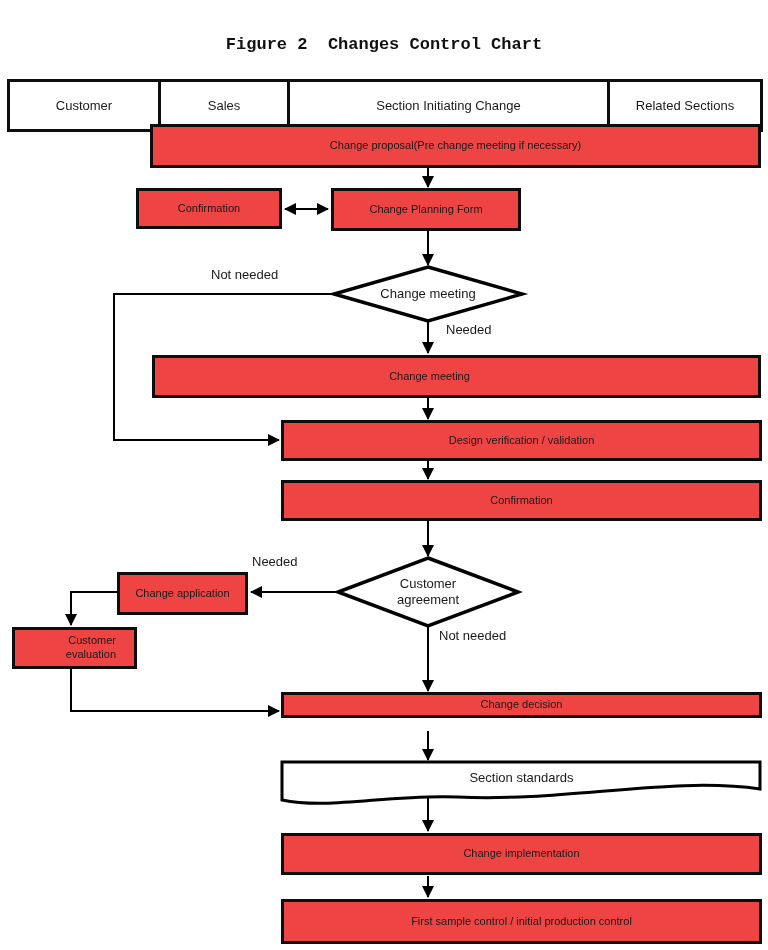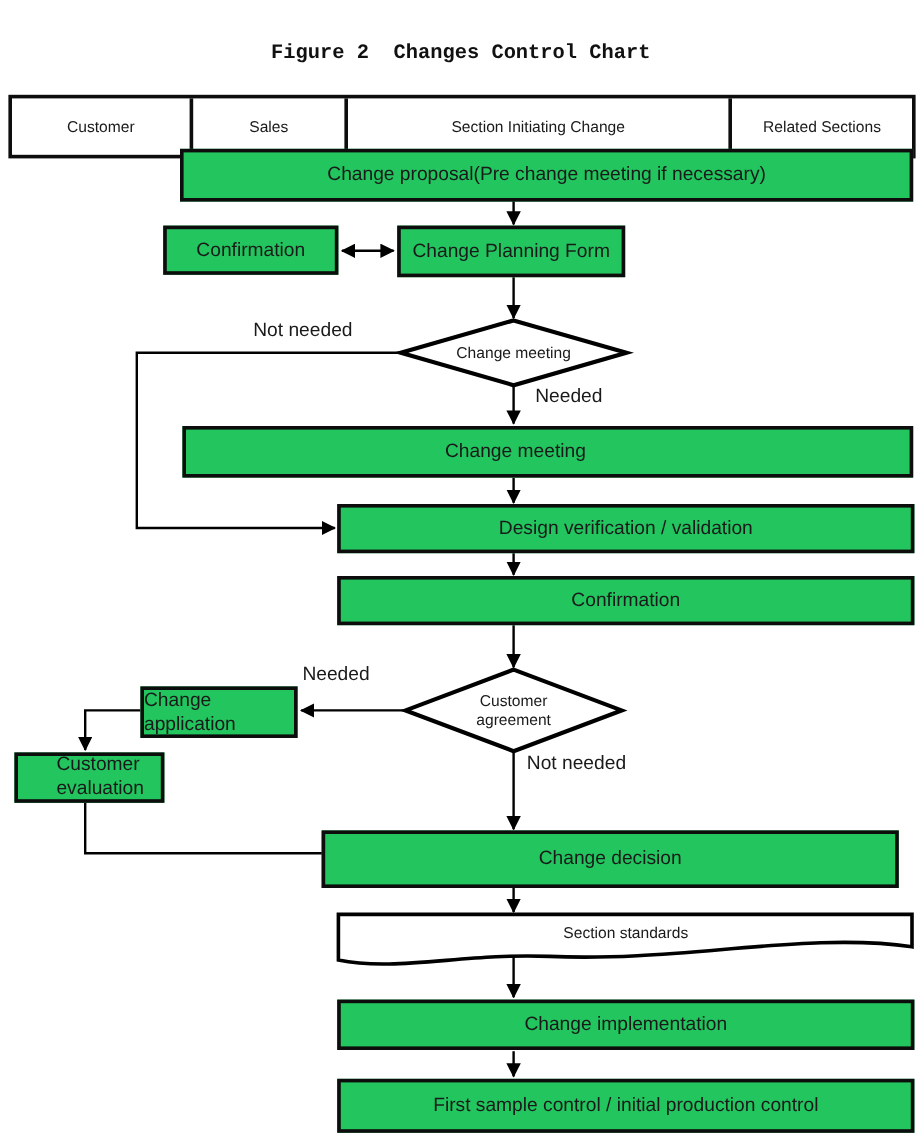--- a/index.html
+++ b/index.html
@@ -16,31 +16,31 @@
     position:absolute; left:7px; top:31px; width:756px; height:53px;
     border:3px solid #0d0d0d; box-sizing:border-box; display:flex; background:#fff;margin-top:48px;
   }
   .lane {
     display:flex; align-items:center; justify-content:center;
     font-size:13px; box-sizing:border-box; border-left:3px solid #0d0d0d;
   }
   .lane.first { border-left:none; }
   .wires { position:absolute; left:0; top:0; }
   .node {
-    position:absolute; border:3px solid #0d0d0d; background:#22c55e;
-    display:flex; align-items:center; justify-content:center; text-align:left;
-    font-size:16px; line-height:1.25; box-sizing:border-box;
+    position:absolute; border:3px solid #0d0d0d; background:#ef4444;
+    display:flex; align-items:center; justify-content:center; text-align:right;
+    font-size:11px; line-height:1.25; box-sizing:border-box;
   }
   .shift-left { padding-right:54px; }
   .pad-narrow { padding-left:36px; padding-right:18px; }
   .freetext {
     position:absolute; text-align:center; font-size:13px; line-height:1.25;
     display:flex; align-items:center; justify-content:center;
   }
-  .elabel { position:absolute; font-size:16px; white-space:nowrap; }
+  .elabel { position:absolute; font-size:13px; white-space:nowrap; }
 </style>
 </head>
 <body>
 
 <div class="canvas">
 
   <div class="title">Figure 2  Changes Control Chart</div>
 
   <div class="lanes">
     <div class="lane first" style="width:148px">Customer</div>
@@ -94,21 +94,21 @@
   <div class="node" style="left:281px; top:420px; width:481px; height:41px">Design verification / validation</div>
 
   <div class="node" style="left:281px; top:480px; width:481px; height:41px">Confirmation</div>
 
   <div class="freetext" style="left:378px; top:576px; width:100px; height:32px">Customer agreement</div>
 
   <div class="node" style="left:117px; top:572px; width:131px; height:43px">Change application</div>
 
   <div class="node pad-narrow" style="left:12px; top:627px; width:125px; height:42px">Customer evaluation</div>
 
-  <div class="node" style="left:268px; top:692px; width:481px; height:48px">Change decision</div>
+  <div class="node" style="left:281px; top:692px; width:481px; height:26px">Change decision</div>
 
   <div class="freetext" style="left:281px; top:764px; width:481px; height:28px">Section standards</div>
 
   <div class="node" style="left:281px; top:833px; width:481px; height:42px">Change implementation</div>
 
   <div class="node" style="left:281px; top:899px; width:481px; height:45px">First sample control / initial production control</div>
 
   <div class="elabel" style="left:211px; top:267px">Not needed</div>
 
   <div class="elabel" style="left:446px; top:322px">Needed</div>

